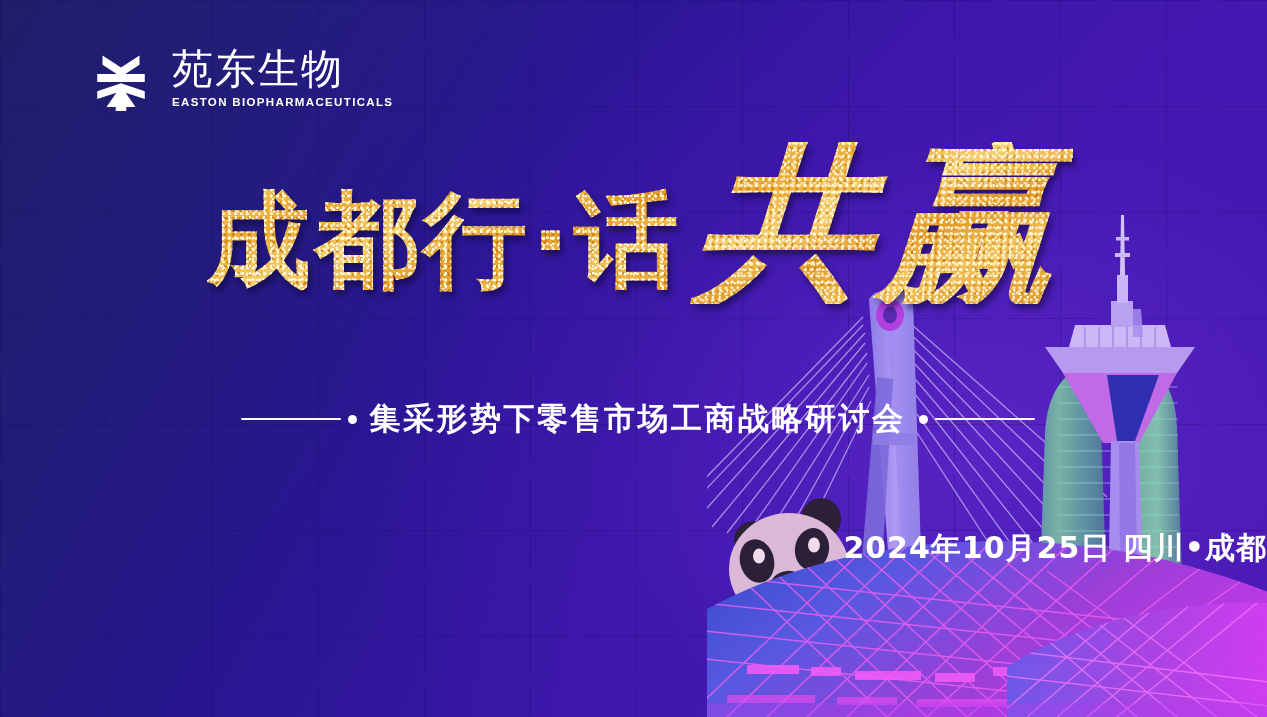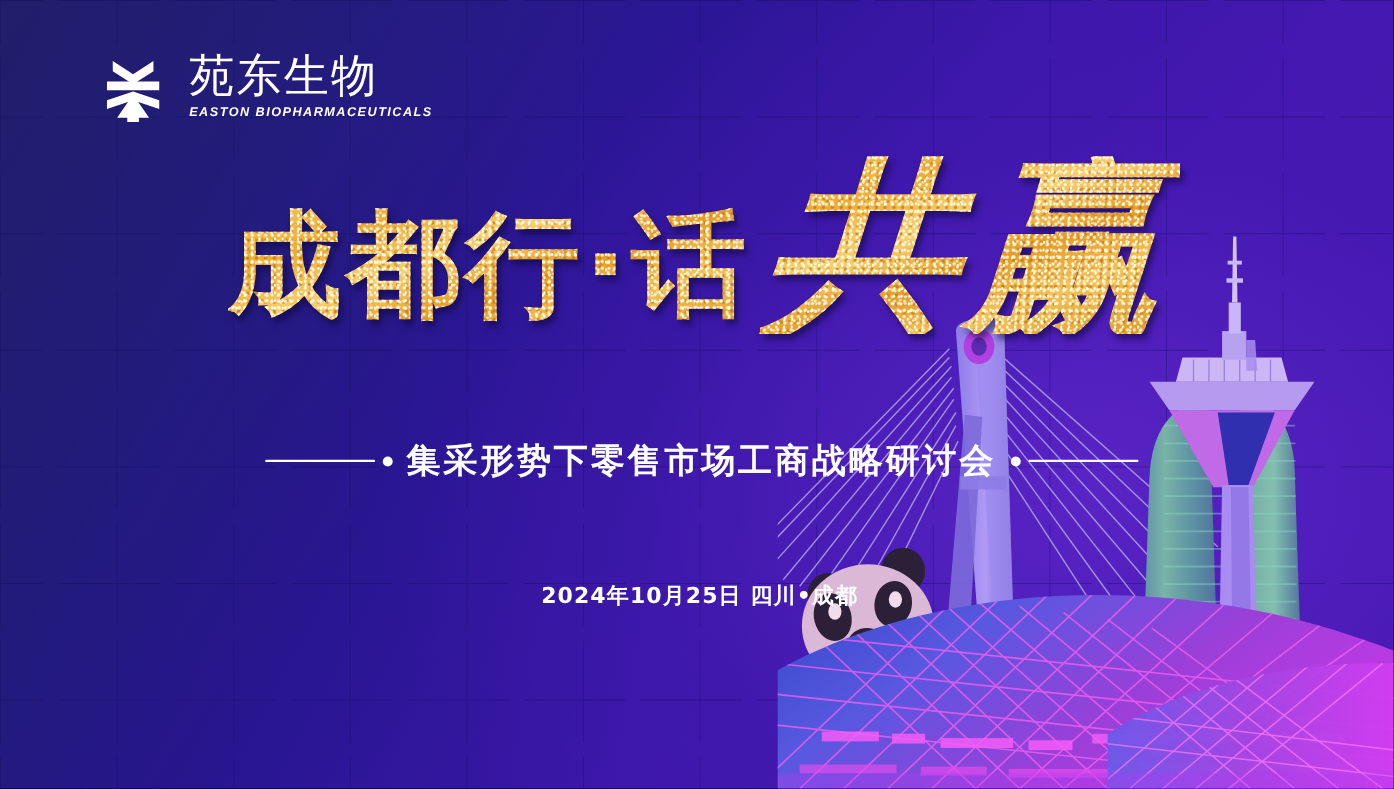--- a/index.html
+++ b/index.html
@@ -48,21 +48,21 @@
   .logo-mark{ width:66px; height:66px; flex:none; }
   .logo-mark svg{ width:100%; height:100%; display:block; }
   .logo-text{ display:flex; flex-direction:column; }
   .logo-cn{
     font-size:41px; line-height:1.05; color:#fff;
     letter-spacing:2px; font-weight:400;
     font-family:"Liberation Sans","DejaVu Sans",sans-serif;
   }
   .logo-en{
     font-size:11.5px; color:#fff; font-weight:bold;
-    letter-spacing:1.35px; margin-top:5px;font-style:italic;
+    letter-spacing:1.35px; margin-top:5px;
   }
 
   
   .title-wrap{
     position:absolute; left:0; right:0; top:142px;
     z-index:6;
     display:flex; align-items:center; justify-content:center;
     padding-left:8px;
   }
   .title-line{
@@ -112,23 +112,23 @@
   .sub-rule .dot{ width:9px; height:9px; border-radius:50%; background:#fff; }
   .subtitle{
     color:#fff; font-size:31px; font-weight:bold; letter-spacing:2.5px;
     white-space:nowrap;
     font-family:"DejaVu Sans","Liberation Sans",sans-serif;
   }
 
   
   .date{
     position:absolute; left:0; right:0; top:528px;
-    z-index:6; text-align:center;
+    z-index:6; text-align:right;
     padding-left:5px;
-    color:#fff; font-size:20px; font-weight:bold; letter-spacing:1px;
+    color:#fff; font-size:30px; font-weight:bold; letter-spacing:1px;
     font-family:"DejaVu Sans","Liberation Sans",sans-serif;
   }
 </style>
 </head>
 <body>
 
 <div class="banner">
 
   <div class="sheen"></div>
 

